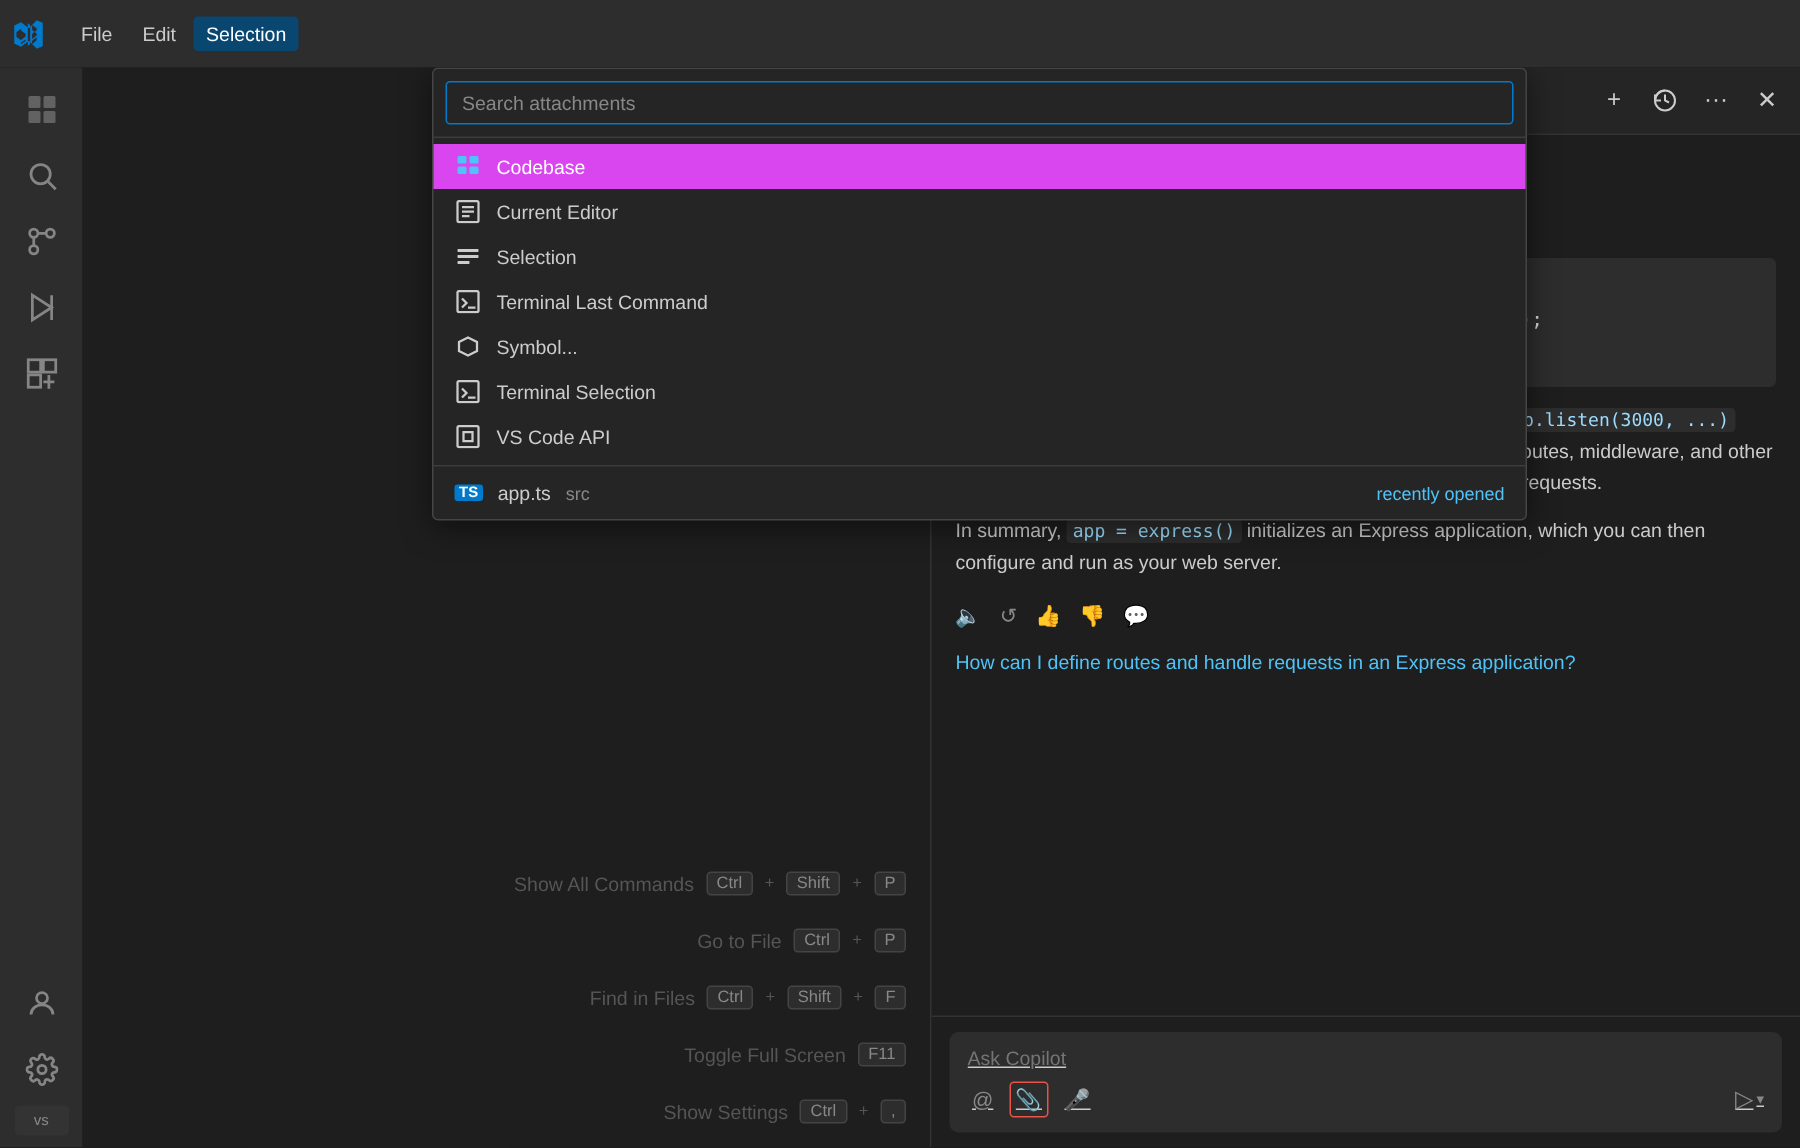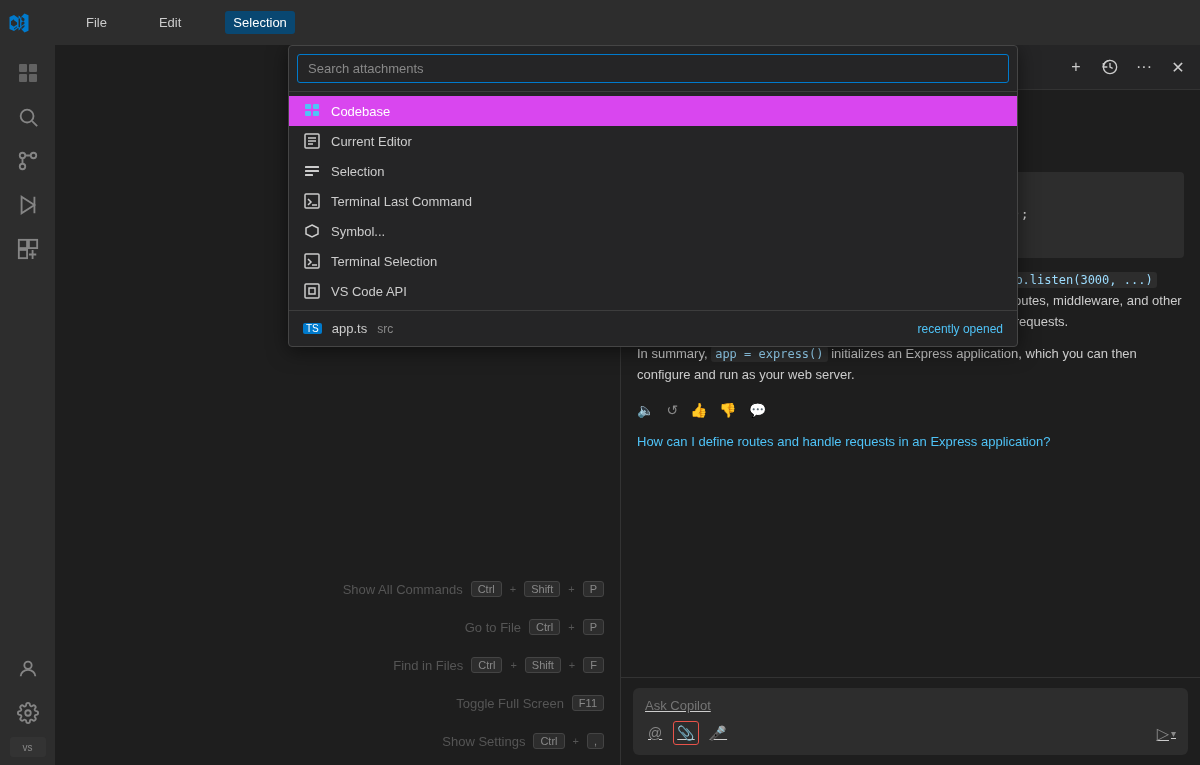--- a/index.html
+++ b/index.html
@@ -32,21 +32,20 @@
     .title-bar-menu {
       display: flex;
       gap: 4px;
     }
     .menu-item {
       padding: 4px 8px;
       font-size: 13px;
       color: #cccccc;
       cursor: pointer;
       border-radius: 3px;
-      margin-left: 32px;
     }
     .menu-item.active { background: #094771; color: #fff; }
 
     
     .main-area {
       display: flex;
       flex: 1;
       overflow: hidden;
     }
 
@@ -348,21 +347,21 @@
     .dropdown-item-right {
       margin-left: auto;
       color: #4fc3f7;
       font-size: 12px;
     }
 
     .ts-badge {
       background: #007acc;
       color: #fff;
       font-size: 10px;
-      font-weight: normal;
+      font-weight: bold;
       border-radius: 2px;
       padding: 0 3px;
     }
   </style>
 </head>
 <body>
 
 <div class="title-bar">
   <svg class="title-bar-logo" viewBox="0 0 100 100" fill="currentColor">
     <path d="M74.9 6.6L51.4 31.2 27.4 13.1 6.8 22.8v54.4l20.6 9.7 24.1-18.2 23.5 24.5 18.2-8V14.5L74.9 6.6zM27.4 67.2L13.5 57.8V42.2l13.9-9.4v34.4zm13.8 2.5L27.4 79.9V75l13.8-10.1v4.8zm0-13.4l-13.8 10V37.8l13.8 9.9v8.6zm13.8 22.5l-7 5.2V15.8l7 5.2v57.8zm19.7-11.2L60.9 79.9V68.6l13.8-10v7.2zm0-14.7L60.9 63.5V36.5l13.8 10.1v6.3zm0-14.7L60.9 48V21l13.8 10.1v8.1z"></path>

